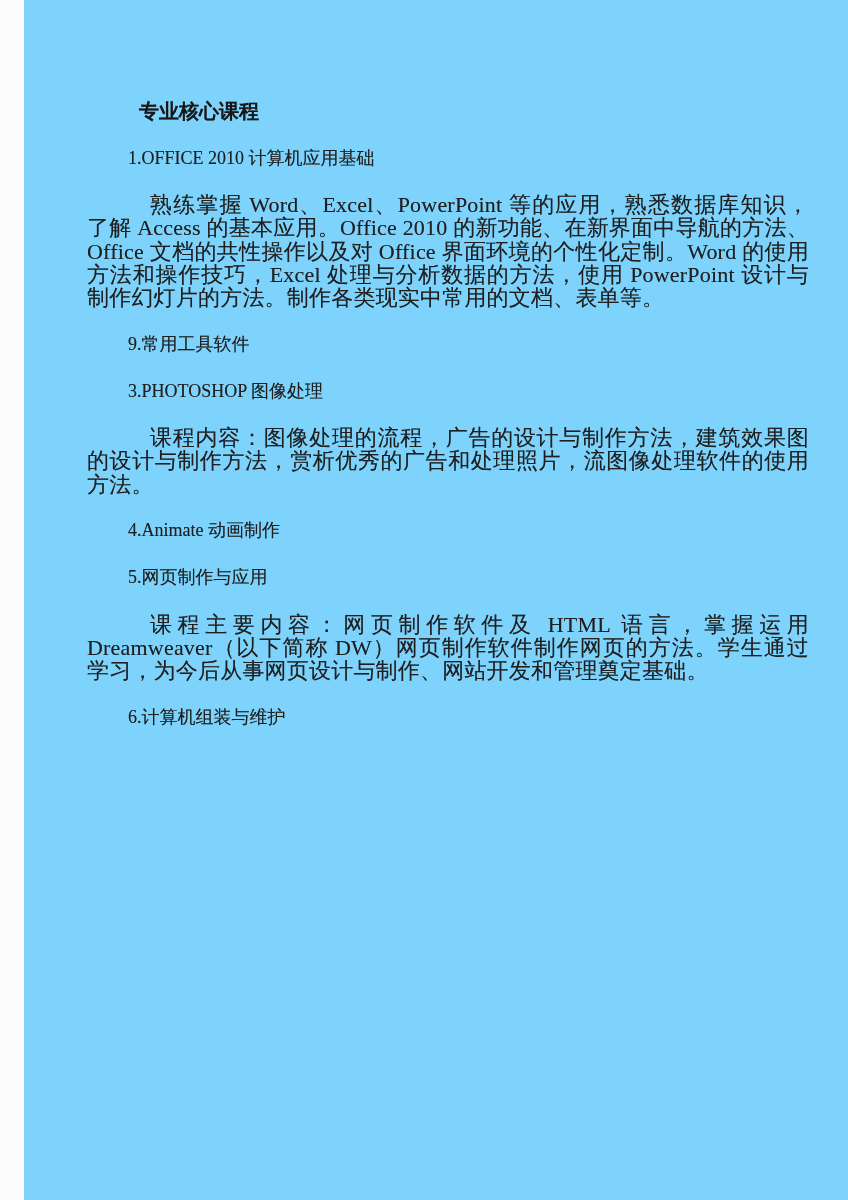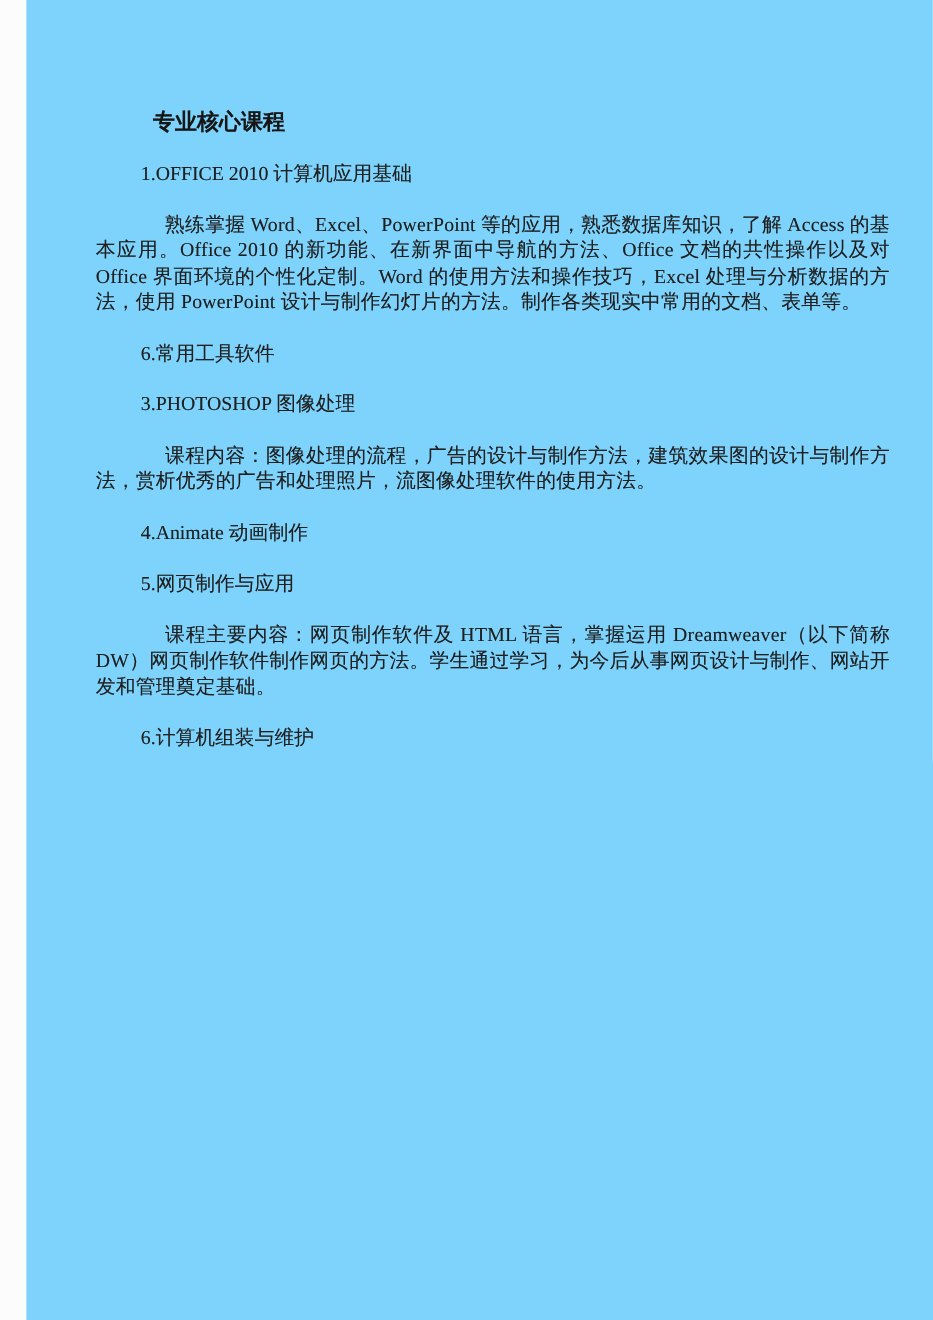--- a/index.html
+++ b/index.html
@@ -38,21 +38,21 @@
     font-family: Liberation Serif, serif;
   }
   .course-heading {
     font-size: 18px;
     font-weight: normal;
     line-height: 23.3px;
     margin: 23.3px 0;
     text-indent: 41px;
   }
   .course-body {
-    font-size: 18px;
+    font-size: 22px;
     font-weight: normal;
     line-height: 23.3px;
     margin: 23.3px 0;
     text-indent: 63px;
     text-align: justify;
     letter-spacing: 0.2px;
   }
 </style>
 </head>
 <body>
@@ -60,21 +60,21 @@
 <div class="page">
 
   <h1 class="doc-title">专业核心课程</h1>
 
   <section class="course">
     <h2 class="course-heading">1.OFFICE 2010 计算机应用基础</h2>
     <p class="course-body">熟练掌握 Word、Excel、PowerPoint 等的应用，熟悉数据库知识，了解 Access 的基本应用。Office 2010 的新功能、在新界面中导航的方法、Office 文档的共性操作以及对 Office 界面环境的个性化定制。Word 的使用方法和操作技巧，Excel 处理与分析数据的方法，使用 PowerPoint 设计与制作幻灯片的方法。制作各类现实中常用的文档、表单等。</p>
   </section>
 
   <section class="course">
-    <h2 class="course-heading">6.常用工具软件</h2>
+    <h2 class="course-heading">9.常用工具软件</h2>
   </section>
 
   <section class="course">
     <h2 class="course-heading">3.PHOTOSHOP 图像处理</h2>
     <p class="course-body">课程内容：图像处理的流程，广告的设计与制作方法，建筑效果图的设计与制作方法，赏析优秀的广告和处理照片，流图像处理软件的使用方法。</p>
   </section>
 
   <section class="course">
     <h2 class="course-heading">4.Animate 动画制作</h2>
   </section>

